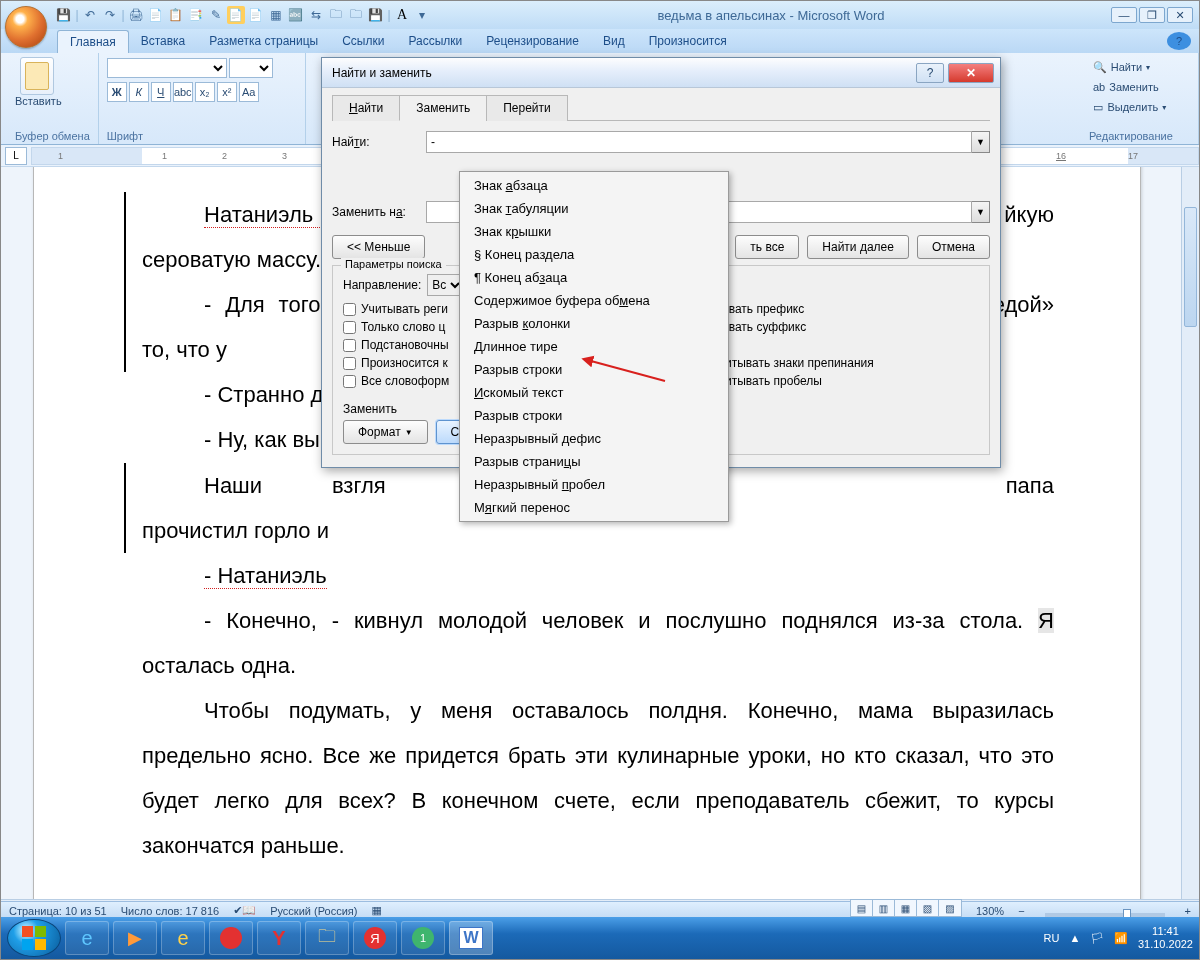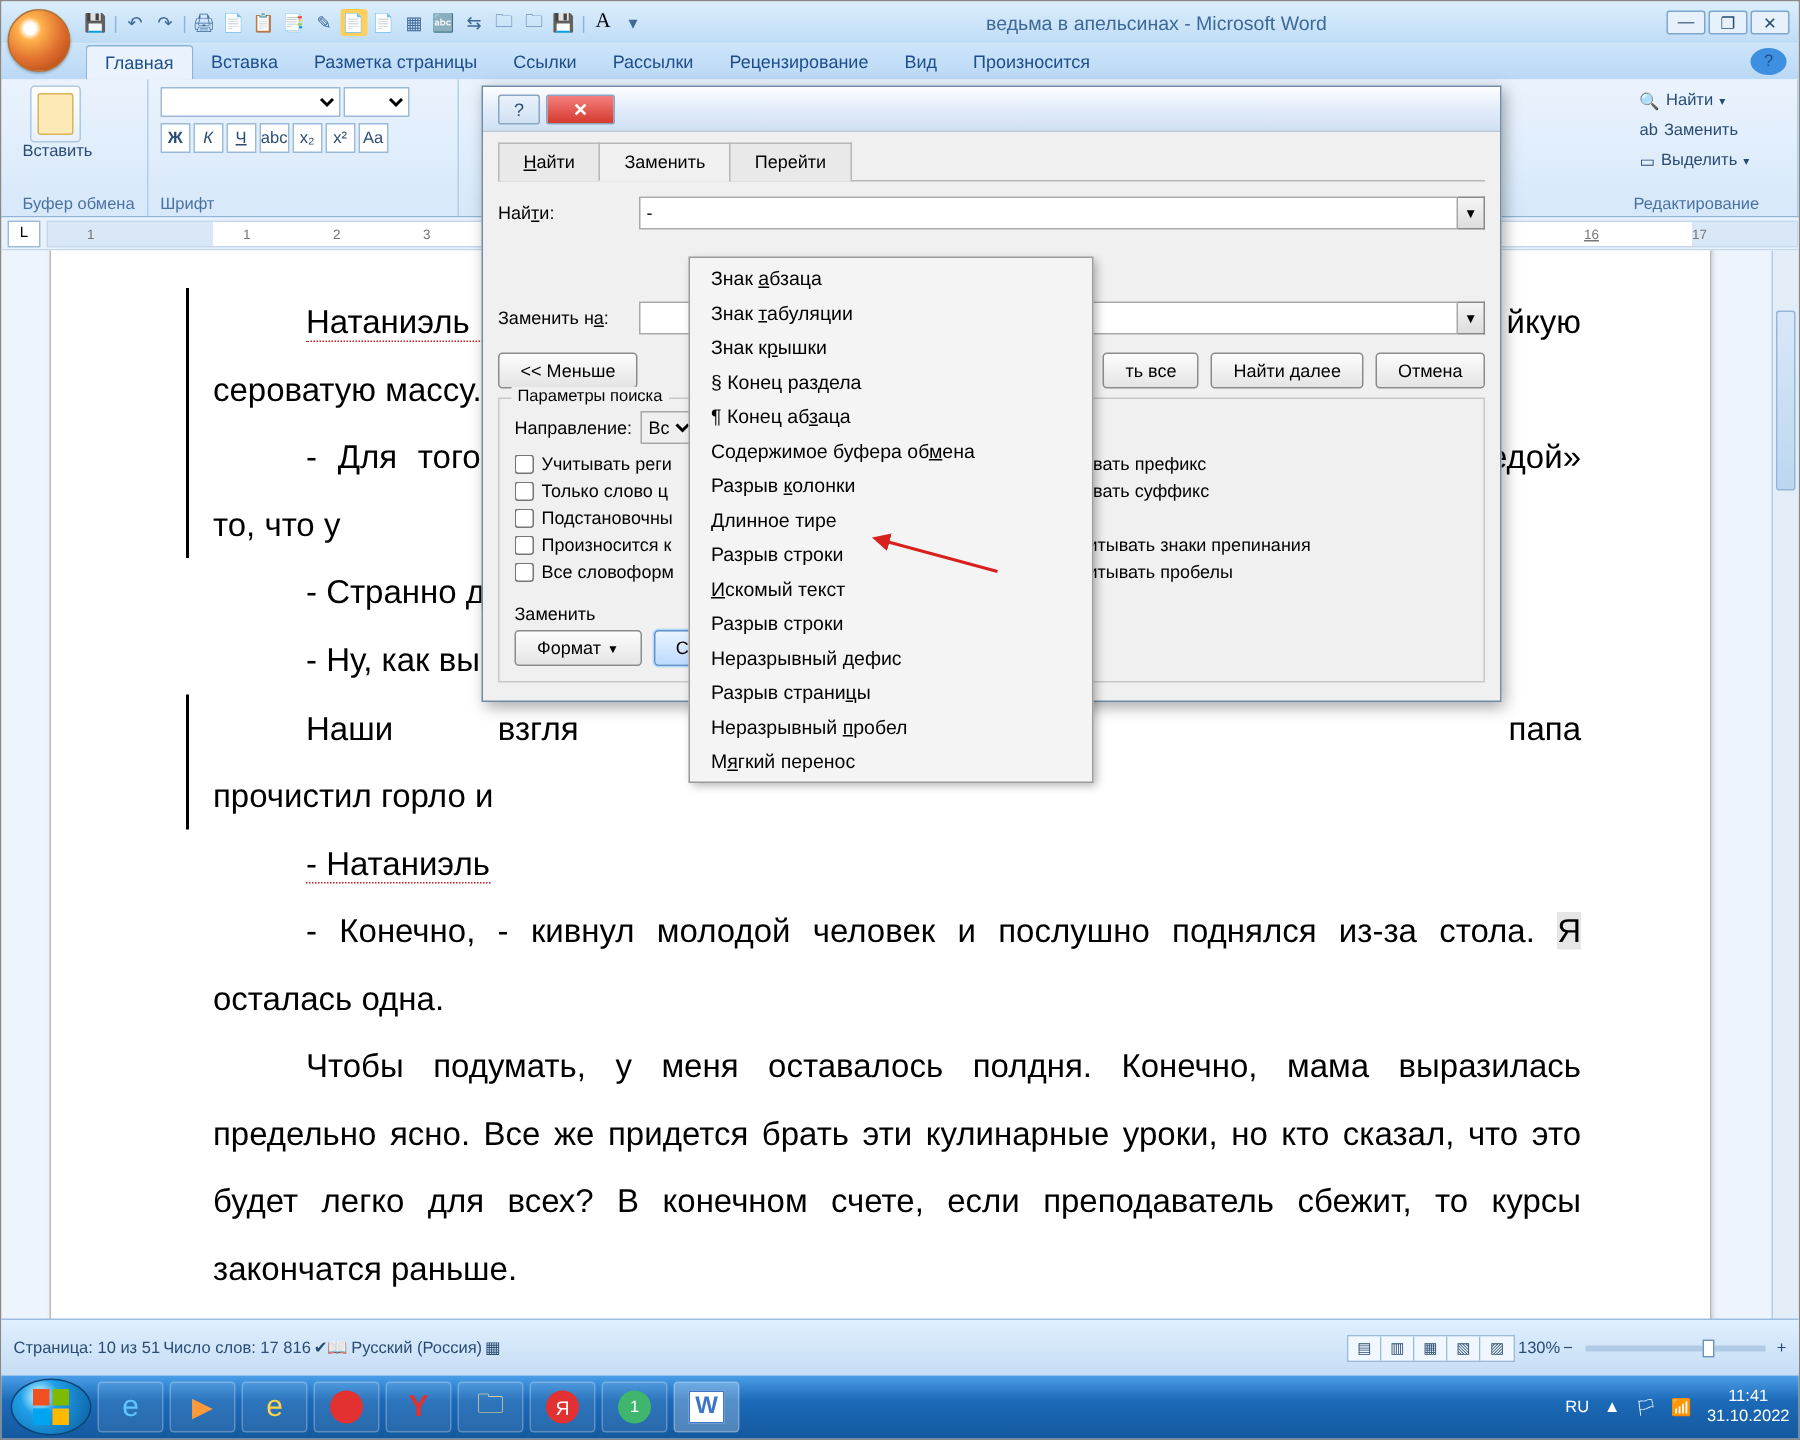--- a/index.html
+++ b/index.html
@@ -47,21 +47,21 @@
 .doc-area{position:absolute;top:166px;left:0;right:0;bottom:60px;background:#eef4fb;overflow:hidden;}
 .page{position:absolute;left:32px;top:-4px;width:1108px;background:#fff;border:1px solid #b7b7b7;box-shadow:1px 1px 3px rgba(0,0,0,.15);padding:28px 86px 40px 108px;font-family:"Times New Roman",serif;font-size:22px;line-height:2.05;color:#000;}
 .page p{text-indent:62px;text-align:justify;margin:0;}
 .page .change-bar{border-left:2px solid #000;margin-left:-18px;padding-left:16px;}
 .underline-red{border-bottom:1px dotted #d02020;}
 .hl{background:#e6e6e6;}
 .scroll-v{position:absolute;right:0;top:0;bottom:0;width:18px;background:#e3edf8;border-left:1px solid #b9cee4;}
 .scroll-v .thumb{position:absolute;left:2px;right:2px;top:40px;height:120px;background:linear-gradient(#d9e8f8,#bcd6f0);border:1px solid #93b6d9;border-radius:2px;}
 .scroll-h{position:absolute;left:0;right:0;bottom:42px;height:18px;background:#e3edf8;border-top:1px solid #b9cee4;}
 .scroll-h .thumb{position:absolute;top:2px;bottom:2px;left:100px;right:100px;background:linear-gradient(#d9e8f8,#bcd6f0);border:1px solid #93b6d9;border-radius:2px;}
-.status{position:absolute;left:0;right:0;bottom:0;height:38px;background:linear-gradient(#dfeffe,#c6ddf5);border-top:1px solid #9cbde0;display:flex;align-items:center;font-size:11px;color:#2a4c73;gap:2px;padding:0 8px;}
+.status{position:absolute;left:0;right:0;bottom:0;height:16px;background:linear-gradient(#dfeffe,#c6ddf5);border-top:1px solid #9cbde0;display:flex;align-items:flex-end;font-size:11px;color:#2a4c73;gap:14px;padding:0 8px;}
 .status .flex{flex:1;}
 .view-btns{display:flex;gap:0;border:1px solid #9bbad8;}
 .view-btns div{width:22px;height:16px;border-right:1px solid #9bbad8;background:#f1f7fe;font-size:10px;display:flex;align-items:center;justify-content:center;}
 .zoom-slider{width:120px;height:4px;background:#b0c9e4;position:relative;margin:0 6px;}
 .zoom-slider .knob{position:absolute;top:-4px;left:78px;width:8px;height:12px;background:#fff;border:1px solid #6a94c0;}
 
 
 .taskbar{position:absolute;left:0;right:0;bottom:0;height:42px;background:linear-gradient(#4b9fe8,#1c6ab8 40%,#14599f);display:flex;align-items:center;padding:0 6px;gap:4px;}
 .start{width:54px;height:38px;border-radius:50%;background:radial-gradient(circle at 35% 30%,#aee8ff 0 8%,#1f9fe8 30%,#0a5a9a 100%);border:1px solid #0a4478;display:flex;align-items:center;justify-content:center;}
 .start-flag{width:24px;height:24px;display:grid;grid-template:1fr 1fr/1fr 1fr;gap:2px;}
@@ -302,20 +302,21 @@
     <span>📶</span>
     <div class="clock">
       <div>11:41</div>
           <div>31.10.2022</div>
     </div>
   </div>
 </div>
 
 <div class="dialog">
   <div class="dlg-title">
+    <span class="t">Найти и заменить</span>
     <div class="hb">?</div>
     <div class="cb">✕</div>
   </div>
   <div class="dlg-body">
     <div class="dlg-tabs">
       <div><span class="u">Н</span>айти</div>
       <div class="active">Заменить</div>
       <div>Перейти</div>
     </div>
     <div class="fld-row">

